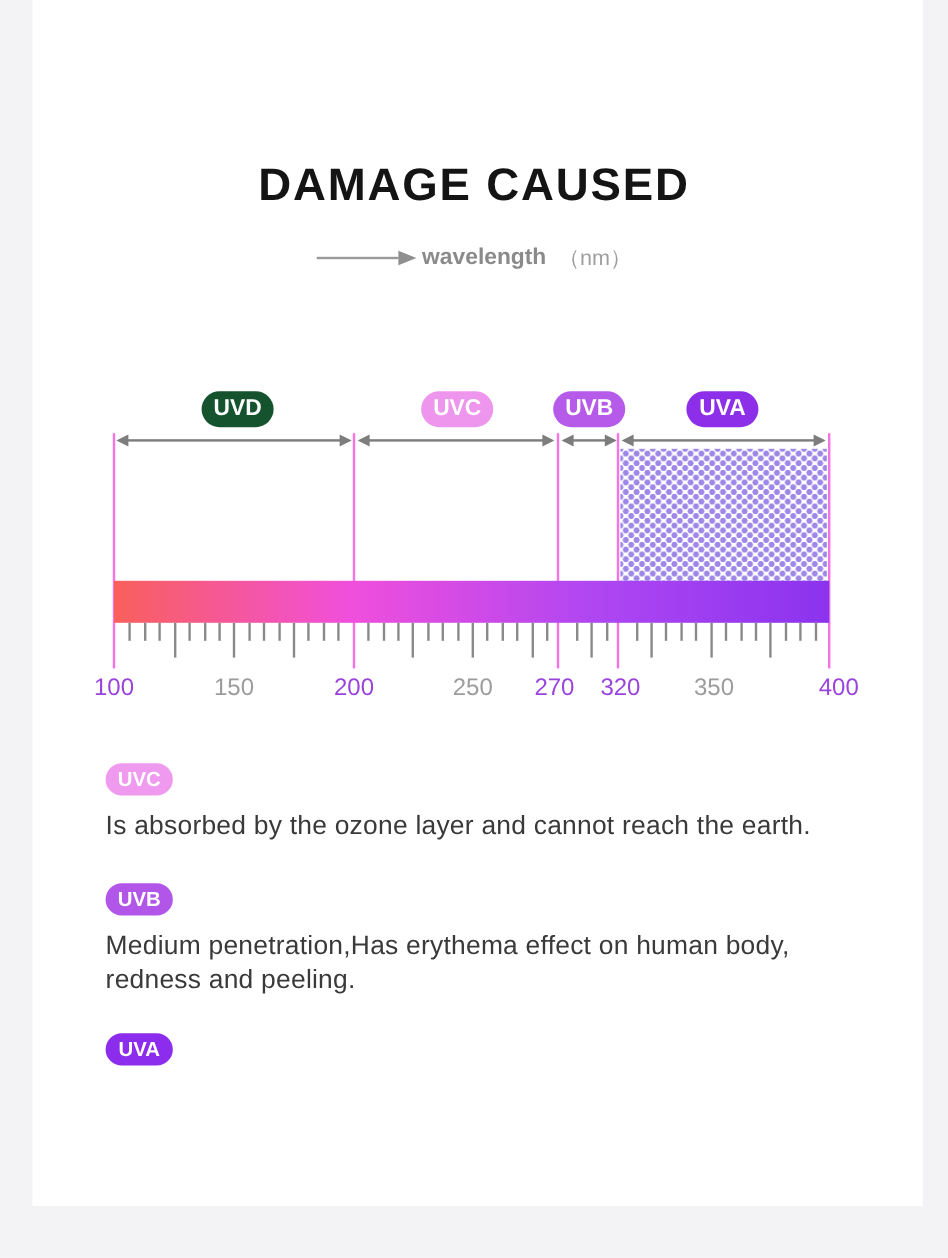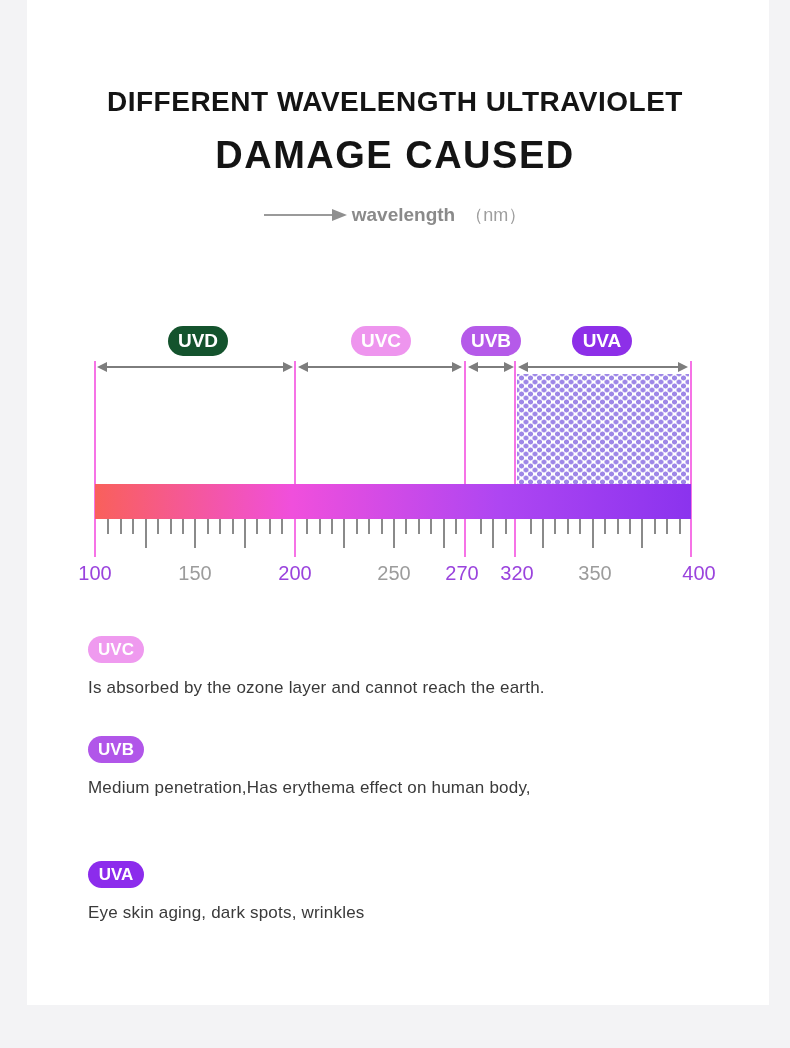--- a/index.html
+++ b/index.html
@@ -60,29 +60,28 @@
 
   .num{position:absolute; top:562px; transform:translateX(-50%); font-size:20px; white-space:nowrap;}
   .n1{left:95px;} .n2{left:195px;} .n3{left:295px;} .n4{left:394px;}
   .n5{left:462px;} .n6{left:517px;} .n7{left:595px;} .n8{left:699px;}
 
   
   .section{position:absolute; left:88px; width:640px;}
   .sec-uvc{top:636px;} .sec-uvb{top:736px;} .sec-uva{top:861px;}
   .sec-badge{width:56px; height:27px; line-height:27px; border-radius:14px; font-size:17px;
              margin-bottom:11px;}
-  .sec-text{margin:0; font-size:17px; line-height:28px; color:#3a3a3a; letter-spacing:.2px;}
+  .sec-text{margin:0; font-size:22px; line-height:28px; color:#3a3a3a; letter-spacing:.2px;}
 </style>
 </head>
 <body>
 
 <div id="page">
   <div class="card"></div>
 
-  <div class="title1">DIFFERENT WAVELENGTH ULTRAVIOLET</div>
   <div class="title2">DAMAGE CAUSED</div>
 
   <div class="wl-row">
     <span class="wl-line"></span>
     <span class="wl-label">wavelength</span>
     <span class="wl-unit">（nm）</span>
   </div>
 
   <div class="chart" style="--arrow: #7d7d7d;">
 
@@ -169,19 +168,19 @@
 
   <div class="section sec-uvc">
     <span class="badge sec-badge" style="background-color: rgb(239, 154, 239);">UVC</span>
     <p class="sec-text">Is absorbed by the ozone layer and cannot reach the earth.</p>
     <p class="sec-text"></p>
   </div>
 
   <div class="section sec-uvb">
     <span class="badge sec-badge" style="background-color: rgb(177, 86, 233);">UVB</span>
     <p class="sec-text">Medium penetration,Has erythema effect on human body,</p>
+    <p class="sec-text">redness and peeling.</p>
   </div>
 
   <div class="section sec-uva">
     <span class="badge sec-badge" style="background-color: rgb(140, 44, 236);">UVA</span>
-    <p class="sec-text">Eye skin aging, dark spots, wrinkles</p>
   </div>
 </div>
 
 </body></html>

